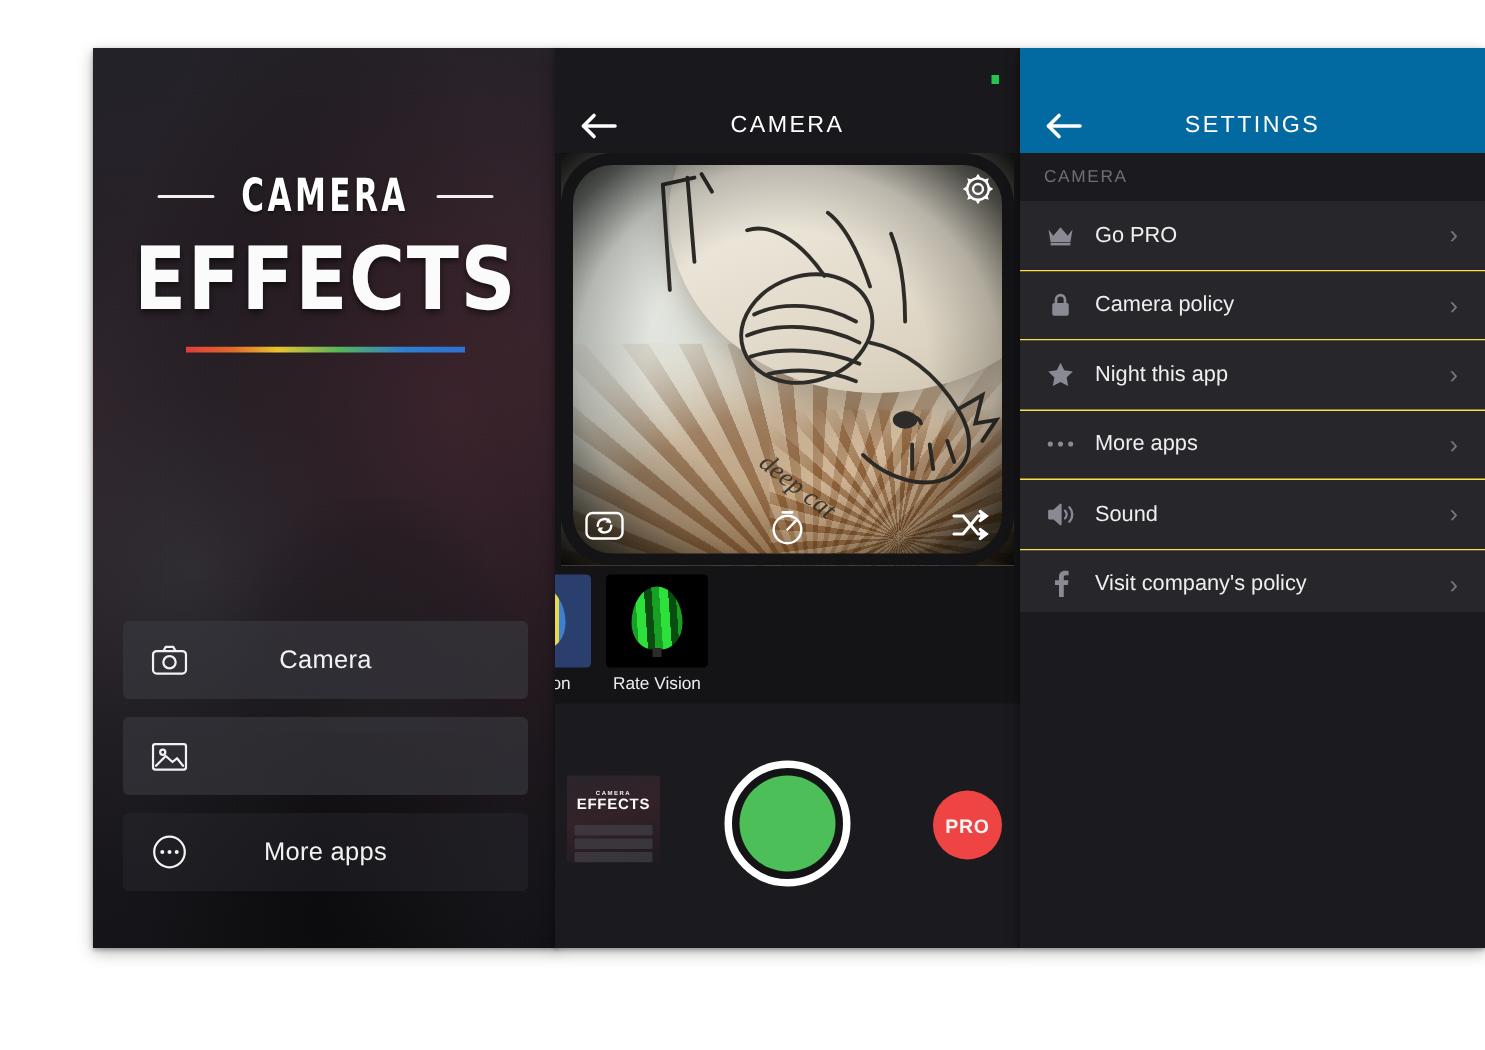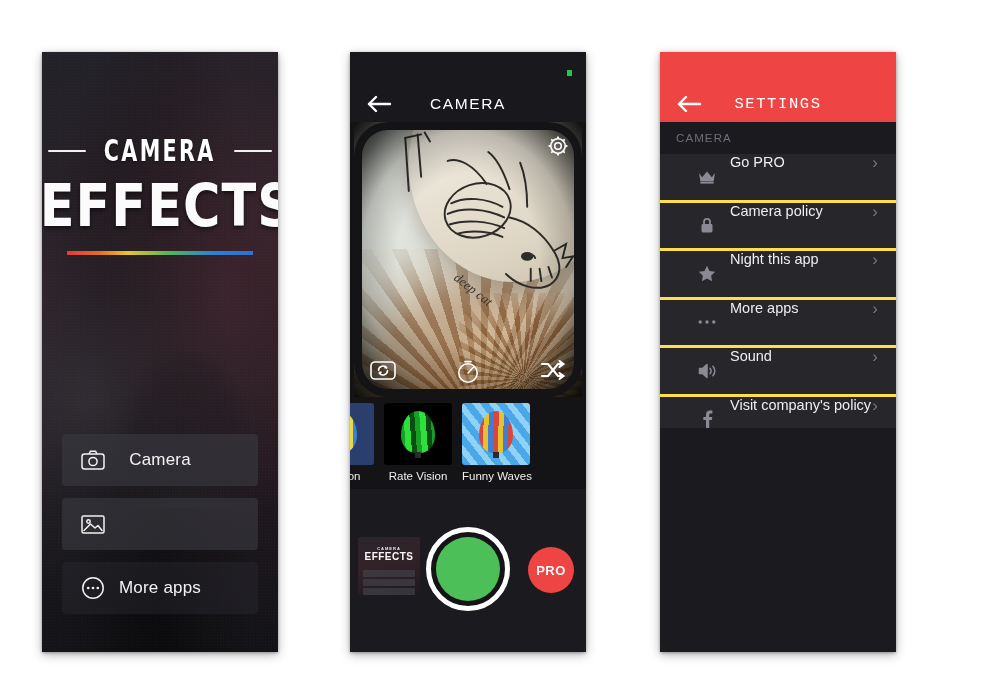--- a/index.html
+++ b/index.html
@@ -15,26 +15,27 @@
   .stage {
     position: relative;
     width: 990px;
     height: 700px;
     background: #ffffff;
   }
 
   
   .panel {
     position: absolute;
-    top: 52px;
-    width: 236px;
+    top: 32px;
+    width: 310px;
     height: 600px;
     overflow: hidden;
     background: #1b1b1f;
     box-shadow: 0 3px 10px rgba(0,0,0,0.28), 0 1px 3px rgba(0,0,0,0.30);
+    margin-left: 20px;
   }
   #panel-home     { left: 42px; }
   #panel-camera   { left: 350px; }
   #panel-settings { left: 660px; }
 
   
   .home-bg {
     position: absolute;
     inset: 0;
     background:
@@ -391,21 +392,21 @@
     font-size: 13px;
     font-weight: bold;
     letter-spacing: .5px;
     display: flex;
     align-items: center;
     justify-content: center;
   }
 
   
   .set-root { position: absolute; inset: 0; background: #1b1b1f; }
-  .set-topbar { position: relative; height: 70px; background: #ef4444; font-family: Liberation Mono, monospace; }
+  .set-topbar { position: relative; height: 70px; background: #0369a1; }
   .set-back { position: absolute; left: 16px; top: 42px; width: 26px; height: 20px; }
   .set-title {
     position: absolute;
     left: 0; right: 0;
     top: 43px;
     text-align: center;
     color: #ffffff;
     font-size: 15.5px;
     letter-spacing: 1.6px;
   }
@@ -416,23 +417,23 @@
     color: #6e6e78;
     font-size: 11.5px;
     letter-spacing: 1.1px;
     background: #1b1b1f;
   }
   .set-list { background: #26262b; }
   .set-row {
     position: relative;
     height: 45.5px;
     display: flex;
-    border-bottom: 3px solid #fde047;
+    align-items: center;
+    border-bottom: 1px solid #fde047;
     background: #26262b;
-    padding-left: 20px;
   }
   .set-row .ricon {
     width: 22px;
     margin-left: 16px;
     display: flex;
     align-items: center;
     justify-content: center;
     color: #8a8a94;
   }
   .set-row .rlabel {
@@ -613,26 +614,20 @@
           </div>
 
           <div class="filter-item">
             <div class="filter-thumb" style="background:#000000">
               <span class="balloon" style="background:repeating-linear-gradient(86deg,#18a024 0 5px,#2ee03c 5px 11px,#0a4d10 11px 16px)"></span>
             </div>
             <div class="filter-name">Rate Vision</div>
           </div>
 
 
-          <div class="filter-item">
-            <div class="filter-thumb" style="background:repeating-linear-gradient(52deg,#4aa8e8 0 7px,#8fd2f5 7px 13px)">
-              <span class="balloon" style="background:repeating-linear-gradient(92deg,#d8473f 0 5px,#e8c22c 5px 10px,#3f7fd0 10px 15px)"></span>
-            </div>
-            <div class="filter-name">Funny Waves</div>
-          </div>
 
         </div>
       </div>
 
       <div class="cam-bottom">
 
         <div class="gallery-thumb">
           <div class="gt-logo">
             <div class="gt-cam">CAMERA</div>
             <div class="gt-eff">EFFECTS</div>

